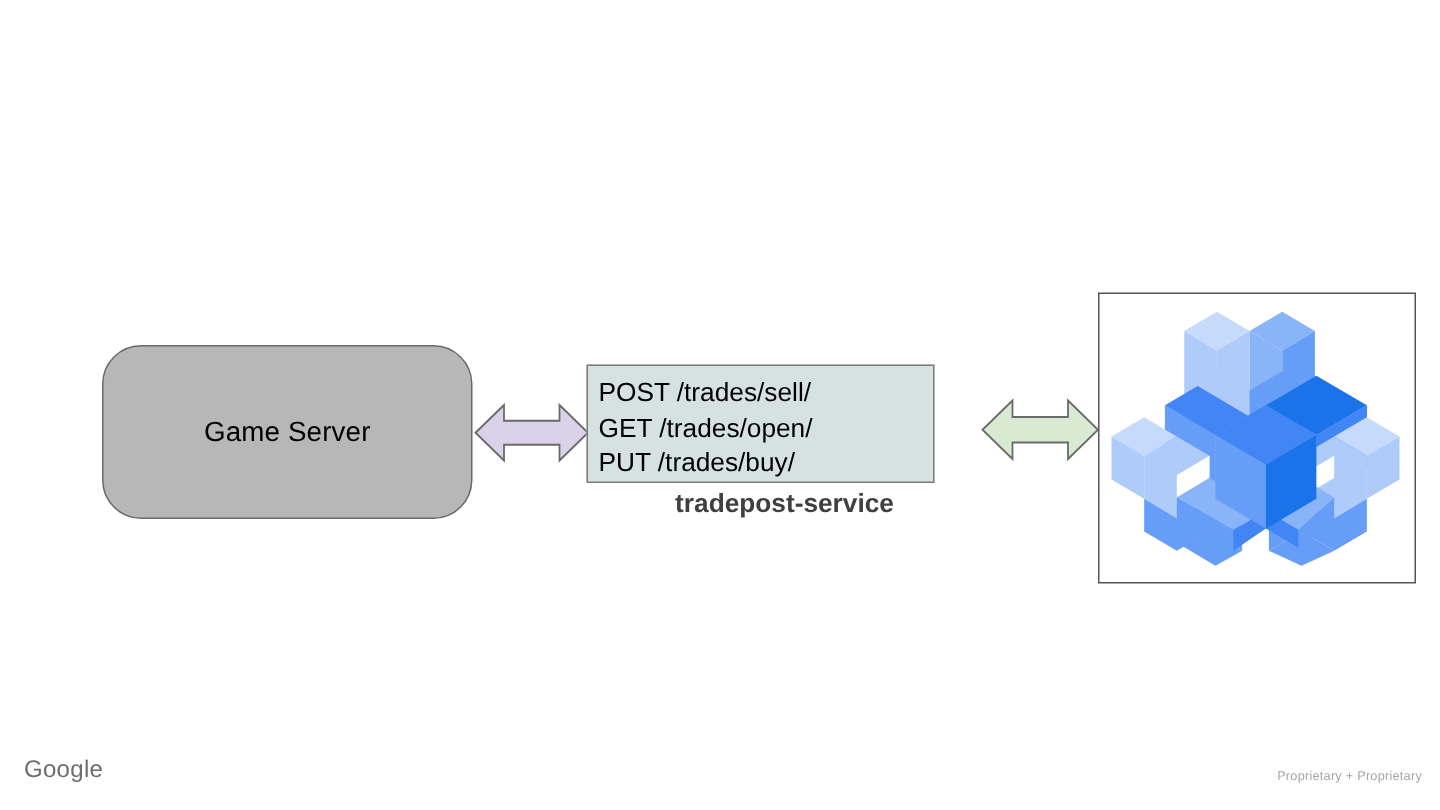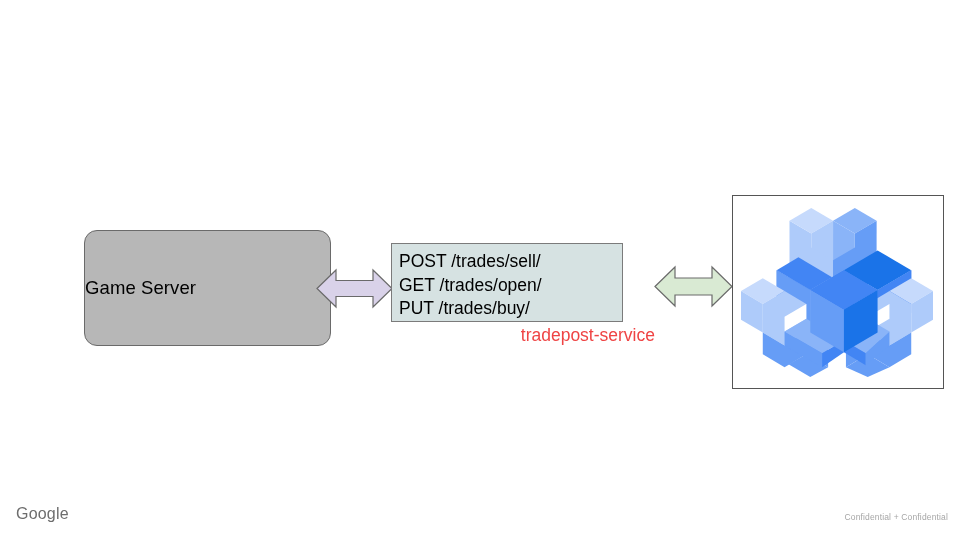--- a/index.html
+++ b/index.html
@@ -22,30 +22,31 @@
     position: absolute;
     inset: 0;
     width: 960px;
     height: 540px;
     background: #ffffff;
   }
 
   
   #game-server-node {
     position: absolute;
-    left: 84px;
+    left: 68px;
     top: 230px;
     width: 247px;
     height: 116px;
     background: #b7b7b7;
     border: 1.6px solid #6a6a6a;
-    border-radius: 13px;
+    border-radius: 26px;
     box-sizing: border-box;
     display: flex;
     align-items: center;
+    justify-content: center;
   }
   #game-server-node .node-label {
     font-size: 18.5px;
     color: #000000;
     line-height: 1.2;
     letter-spacing: 0.1px;
     white-space: nowrap;
   }
 
   
@@ -73,24 +74,24 @@
     font-size: 17.5px;
     color: #000000;
     line-height: 23.5px;
     white-space: nowrap;
   }
   #tradepost-service-caption {
     position: absolute;
     left: 391px;
     top: 325px;
     width: 264px;
-    text-align: right;
+    text-align: center;
     font-size: 17.5px;
-    font-weight: normal;
-    color: #ef4444;
+    font-weight: bold;
+    color: #404040;
     white-space: nowrap;
   }
 
   
   #arrow-service-platform {
     position: absolute;
     left: 654px;
     top: 264px;
     width: 79px;
     height: 45px;
@@ -232,15 +233,15 @@
       <polygon points="112,146 112,158 134,171 134,159" fill="#4285f4"></polygon>
       <polygon points="134,159 158,137 158,151 134,171" fill="#669df6"></polygon>
 
       <polygon points="78,95 112,75 146,95 112,115" fill="#4285f4"></polygon>
       <polygon points="112,115 112,158 78,138 78,95" fill="#669df6"></polygon>
       <polygon points="112,115 112,158 146,138 146,95" fill="#1a73e8"></polygon>
     </svg>
   </div>
 
   <div id="google-wordmark">Google</div>
-  <div id="confidential-notice">Confidential + Confidential</div>
+  <div id="confidential-notice">Proprietary + Proprietary</div>
 
 </div>
 
 </body></html>

